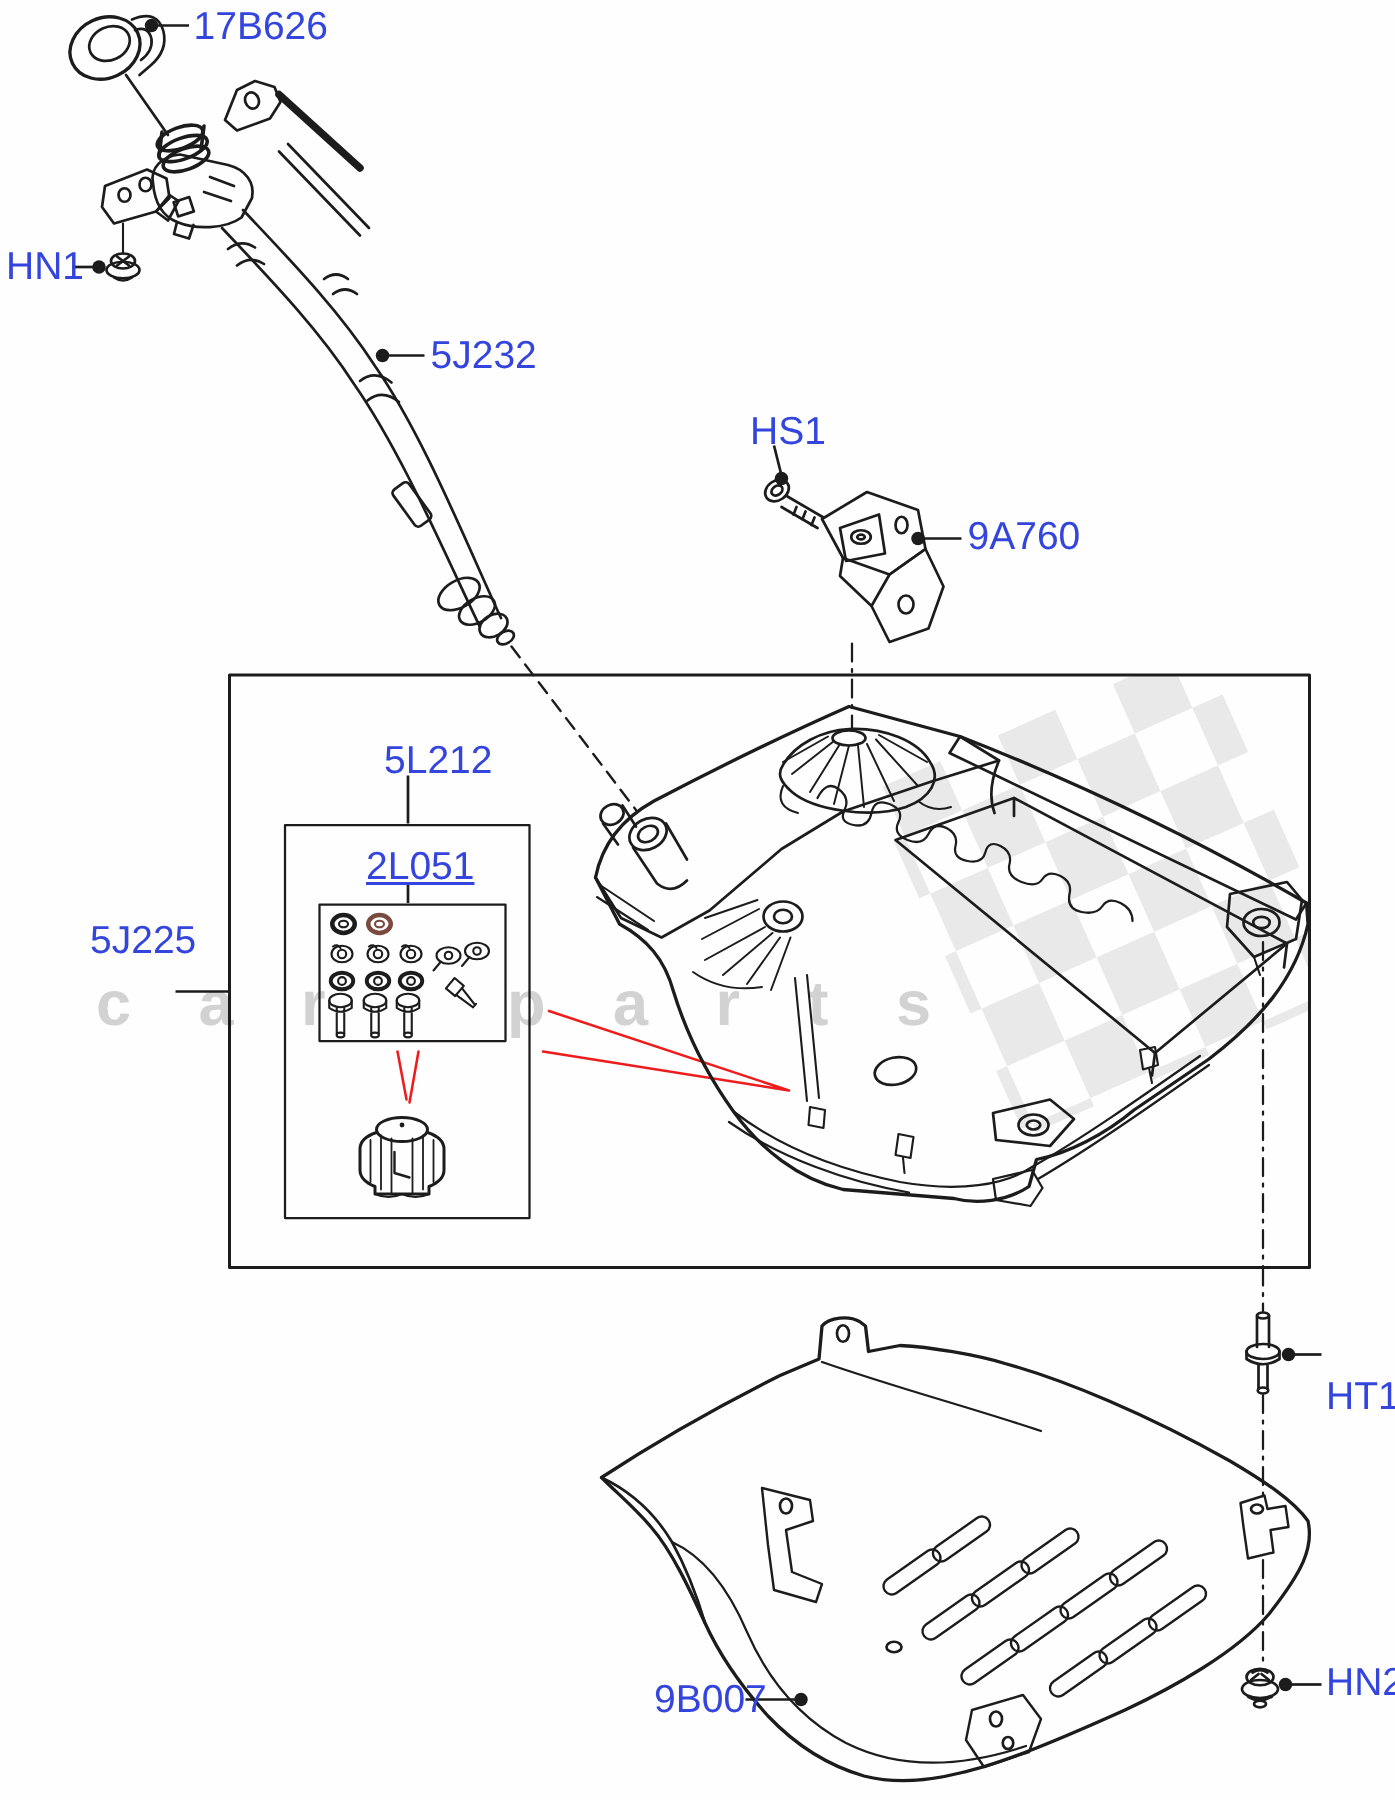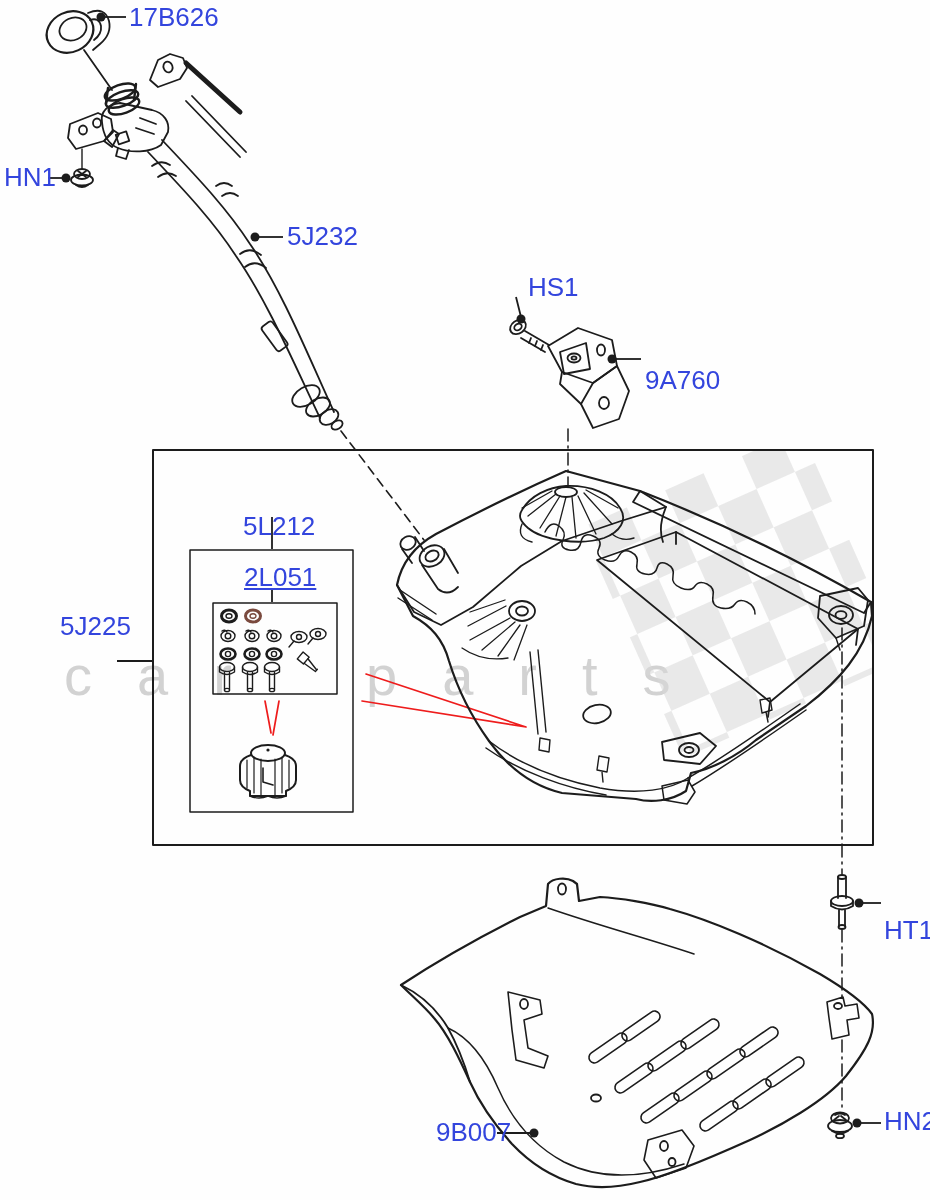--- a/index.html
+++ b/index.html
@@ -6,25 +6,25 @@
   .canvas{
     position:relative;width:930px;height:1200px;background:#fefefe;
     overflow:hidden;font-family:"Liberation Sans",sans-serif;
   }
   .wm-brand{
     position:absolute;left:62px;top:508px;font-size:135px;font-weight:bold;
     letter-spacing:-7px;line-height:1;color:var(--brand,#f6c6c6);
     white-space:nowrap;user-select:none;
   }
   .wm-sub{
-    position:absolute;top:648px;font-size:56px;font-weight:normal;line-height:1;
+    position:absolute;top:648px;font-size:42px;font-weight:bold;line-height:1;
     color:var(--subtext,#d2d2d2);letter-spacing:45px;white-space:nowrap;user-select:none;
   }
   .wm-sub.left{left:64px;}
-  .wm-sub.right{left:338px;padding-left:28px;}
+  .wm-sub.right{left:338px;}
   svg.art{position:absolute;left:0;top:0;}
   .part-label{
     position:absolute;font-size:26px;line-height:22px;color:var(--label,#3345dd);
     white-space:nowrap;user-select:none;
   }
 </style>
 </head>
 <body>
 
 <div class="canvas">
@@ -336,23 +336,23 @@
       <line x1="862" y1="903" x2="881" y2="903" stroke="#1c1c1c" stroke-width="1.8"></line>
       <circle cx="859" cy="903" r="4.5" fill="#1c1c1c"></circle>
       <line x1="860" y1="1123" x2="881" y2="1123" stroke="#1c1c1c" stroke-width="1.8"></line>
       <circle cx="857" cy="1123" r="4.5" fill="#1c1c1c"></circle>
     </svg>
 
   <div id="labels">
       <div class="part-label" style="left: 129px; top: 6px;">17B626</div>
       <div class="part-label" style="left: 4px; top: 166px;">HN1</div>
       <div class="part-label" style="left: 287px; top: 225px;">5J232</div>
-      <div class="part-label" style="left: 528px; top: 276px;">HS1</div>
-      <div class="part-label" style="left: 645px; top: 346px; margin-top: 23px;">9A760</div>
-      <div class="part-label" style="left: 243px; top: 495px; margin-top: 20px;">5L212</div>
+      <div class="part-label" style="left: 500px; top: 276px;">HS1</div>
+      <div class="part-label" style="left: 645px; top: 346px;">9A760</div>
+      <div class="part-label" style="left: 256px; top: 495px;">5L212</div>
       <div class="part-label" style="left: 244px; top: 566px; text-decoration: underline;">2L051</div>
       <div class="part-label" style="left: 60px; top: 615px;">5J225</div>
       <div class="part-label" style="left: 436px; top: 1121px;">9B007</div>
       <div class="part-label" style="left: 884px; top: 890px; margin-top: 29px;">HT1</div>
       <div class="part-label" style="left: 884px; top: 1110px;">HN2</div>
     </div>
 
 </div>
 
 </body></html>

